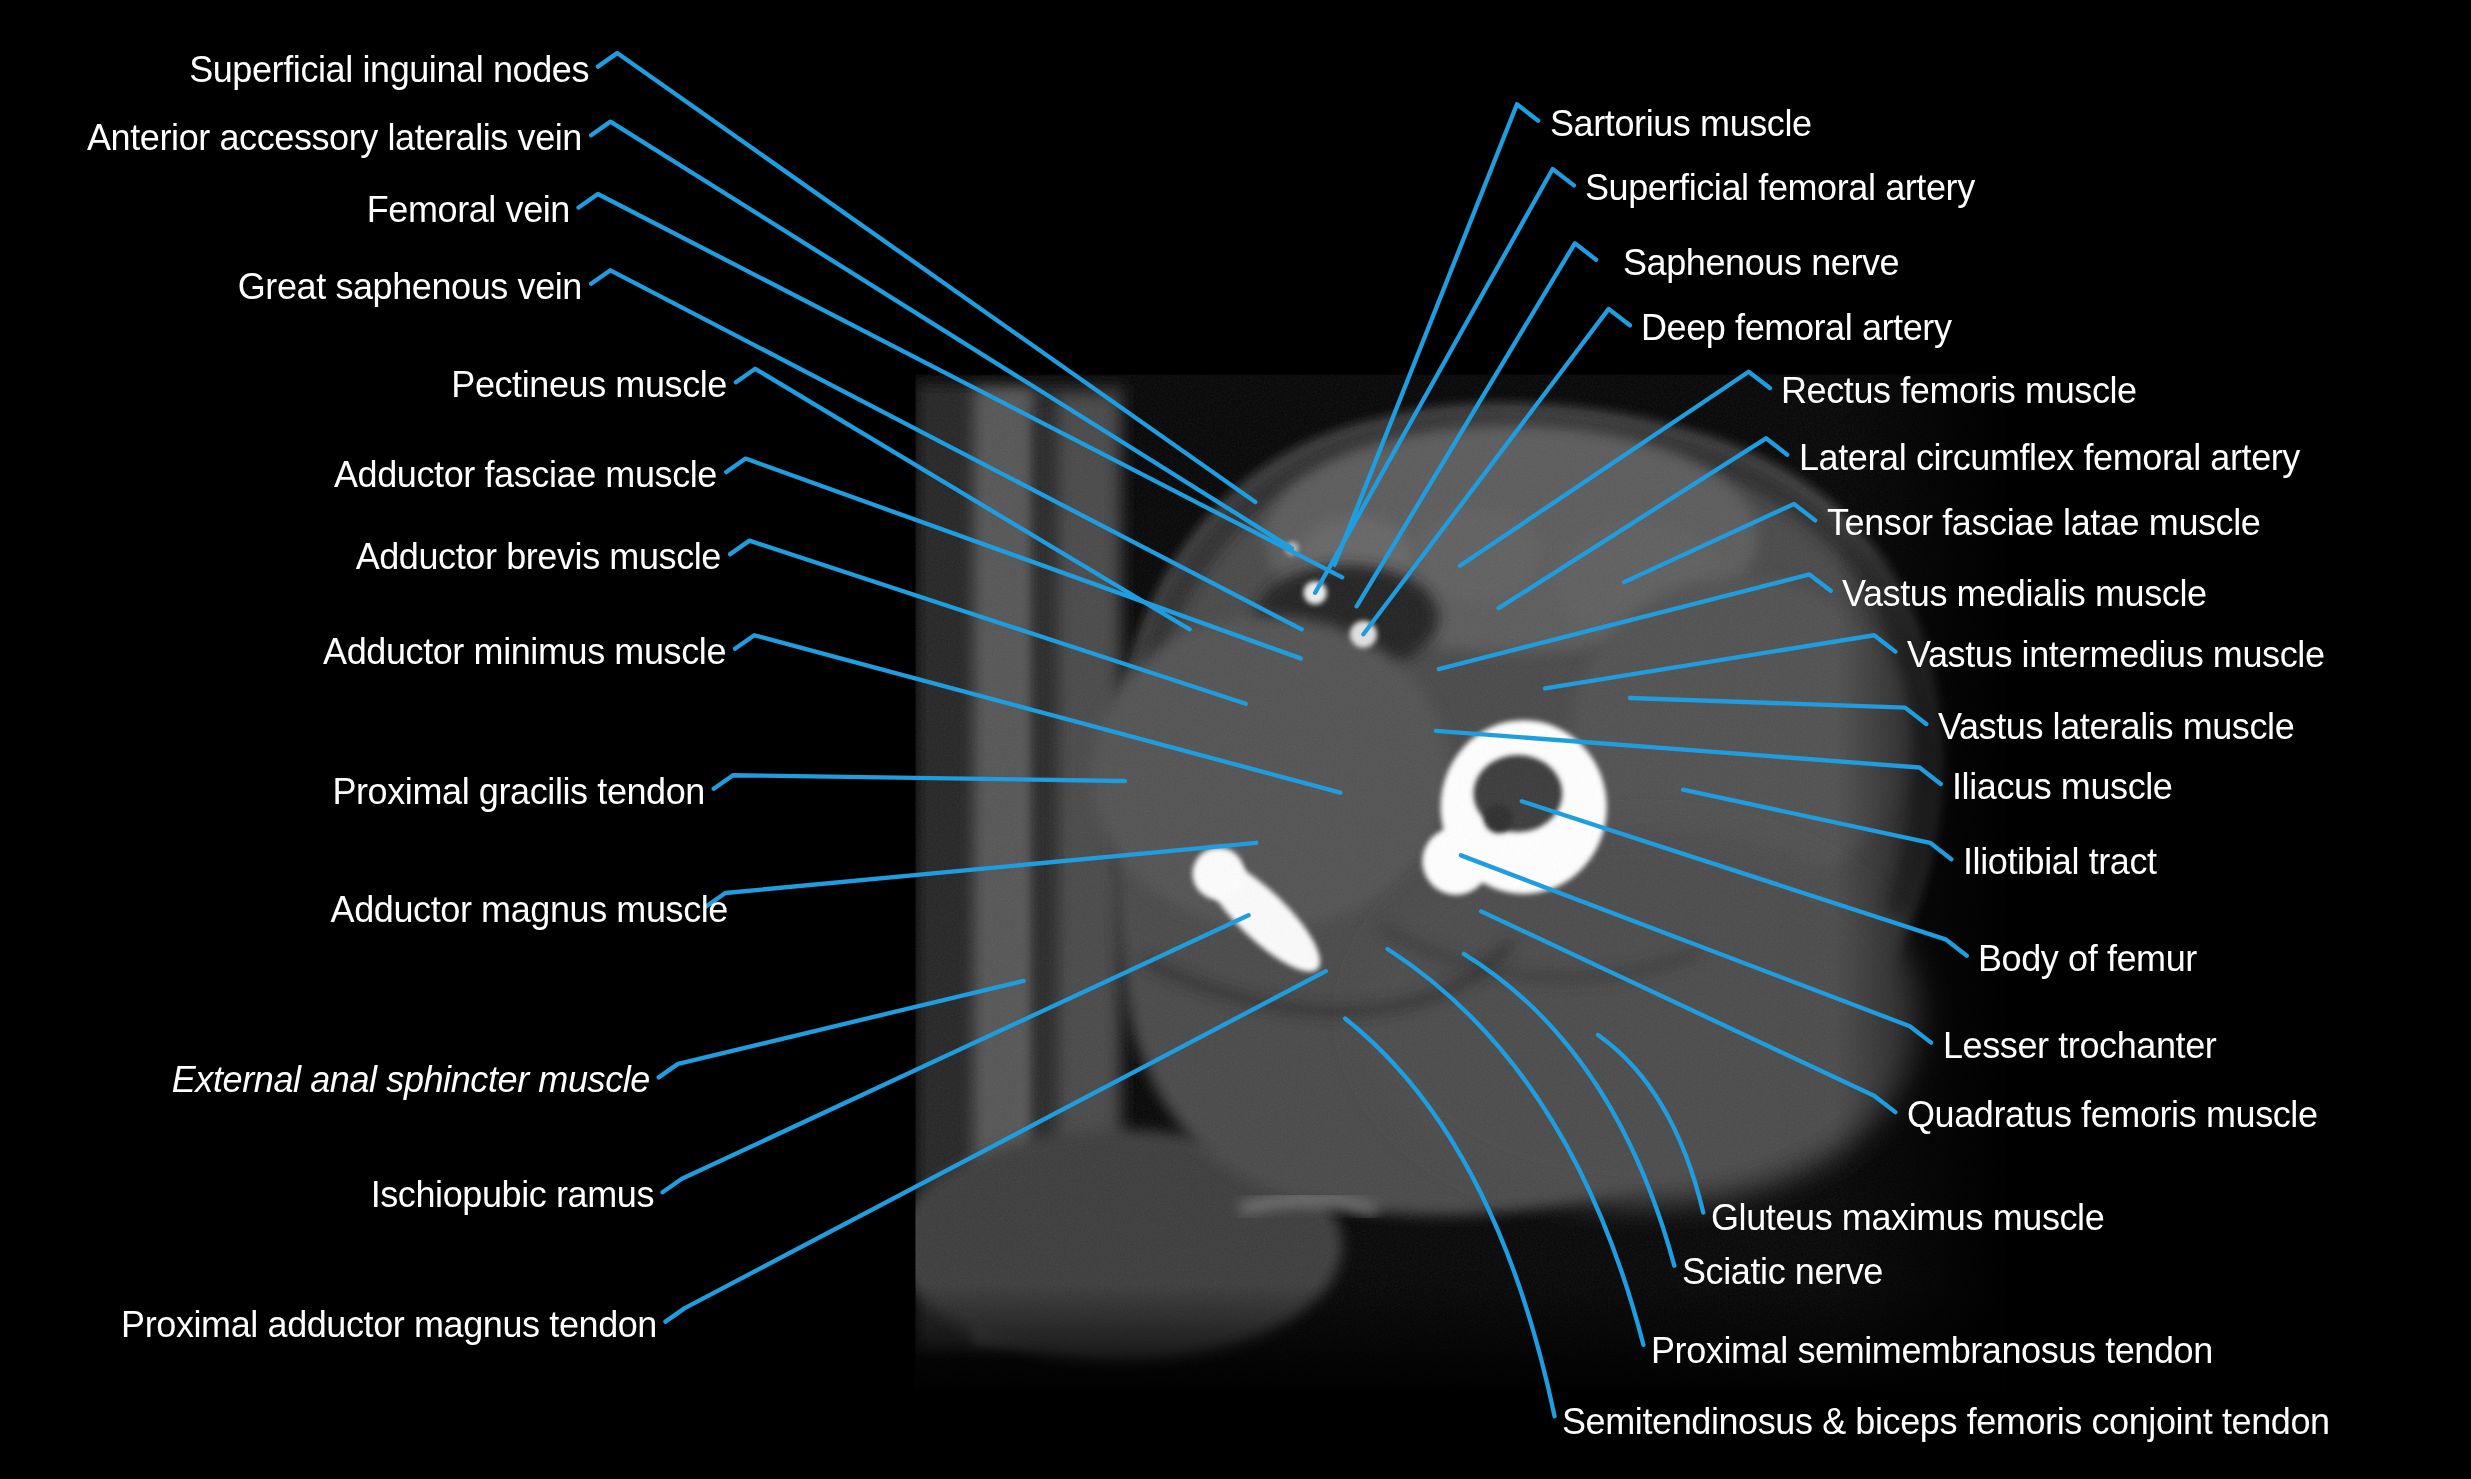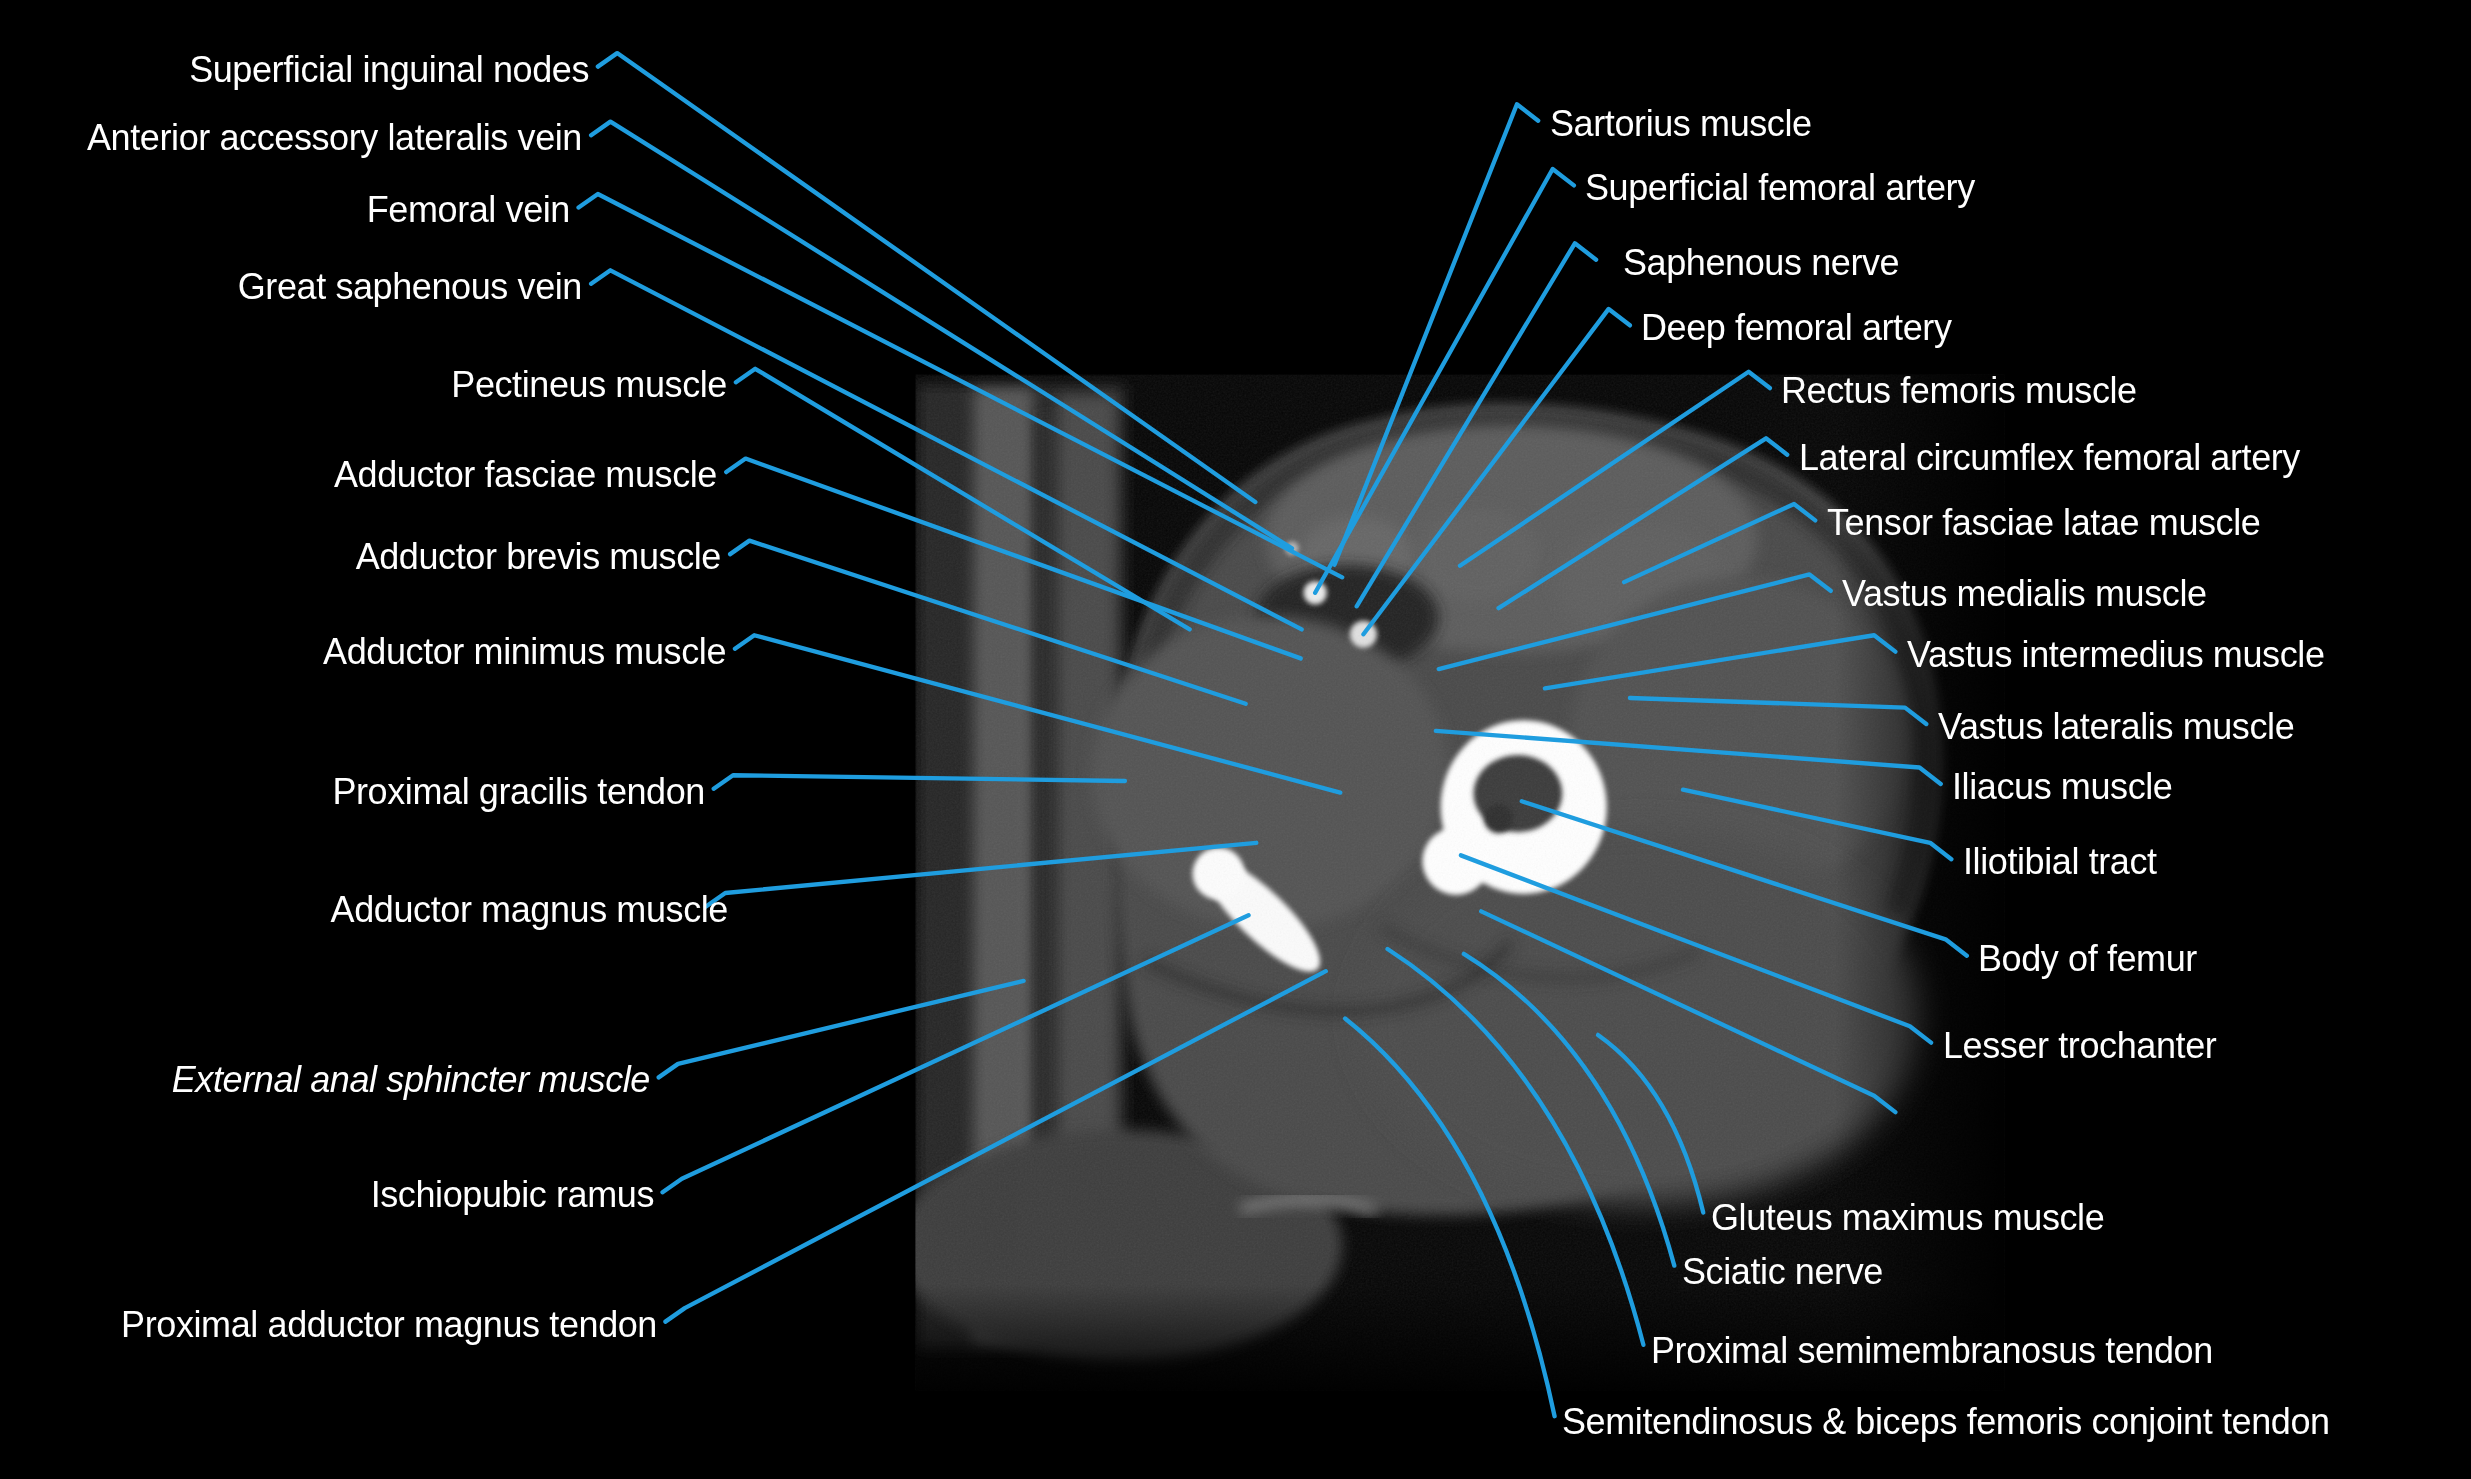--- a/index.html
+++ b/index.html
@@ -157,19 +157,20 @@
       <div class="label right" style="left: 1781px; top: 391px;">Rectus femoris muscle</div>
       <div class="label right" style="left: 1799px; top: 458px;">Lateral circumflex femoral artery</div>
       <div class="label right" style="left: 1827px; top: 523px;">Tensor fasciae latae muscle</div>
       <div class="label right" style="left: 1842px; top: 594px;">Vastus medialis muscle</div>
       <div class="label right" style="left: 1907px; top: 655px;">Vastus intermedius muscle</div>
       <div class="label right" style="left: 1938px; top: 727px;">Vastus lateralis muscle</div>
       <div class="label right" style="left: 1952px; top: 787px;">Iliacus muscle</div>
       <div class="label right" style="left: 1963px; top: 862px;">Iliotibial tract</div>
       <div class="label right" style="left: 1978px; top: 959px;">Body of femur</div>
       <div class="label right" style="left: 1943px; top: 1046px;">Lesser trochanter</div>
+      <div class="label right" style="left: 1907px; top: 1115px;">Quadratus femoris muscle</div>
       <div class="label right" style="left: 1711px; top: 1218px;">Gluteus maximus muscle</div>
       <div class="label right" style="left: 1682px; top: 1272px;">Sciatic nerve</div>
       <div class="label right" style="left: 1651px; top: 1351px;">Proximal semimembranosus tendon</div>
       <div class="label right" style="left: 1562px; top: 1422px; text-align: right;">Semitendinosus &amp; biceps femoris conjoint tendon</div>
     </div>
 </div>
 
 
 </body></html>

